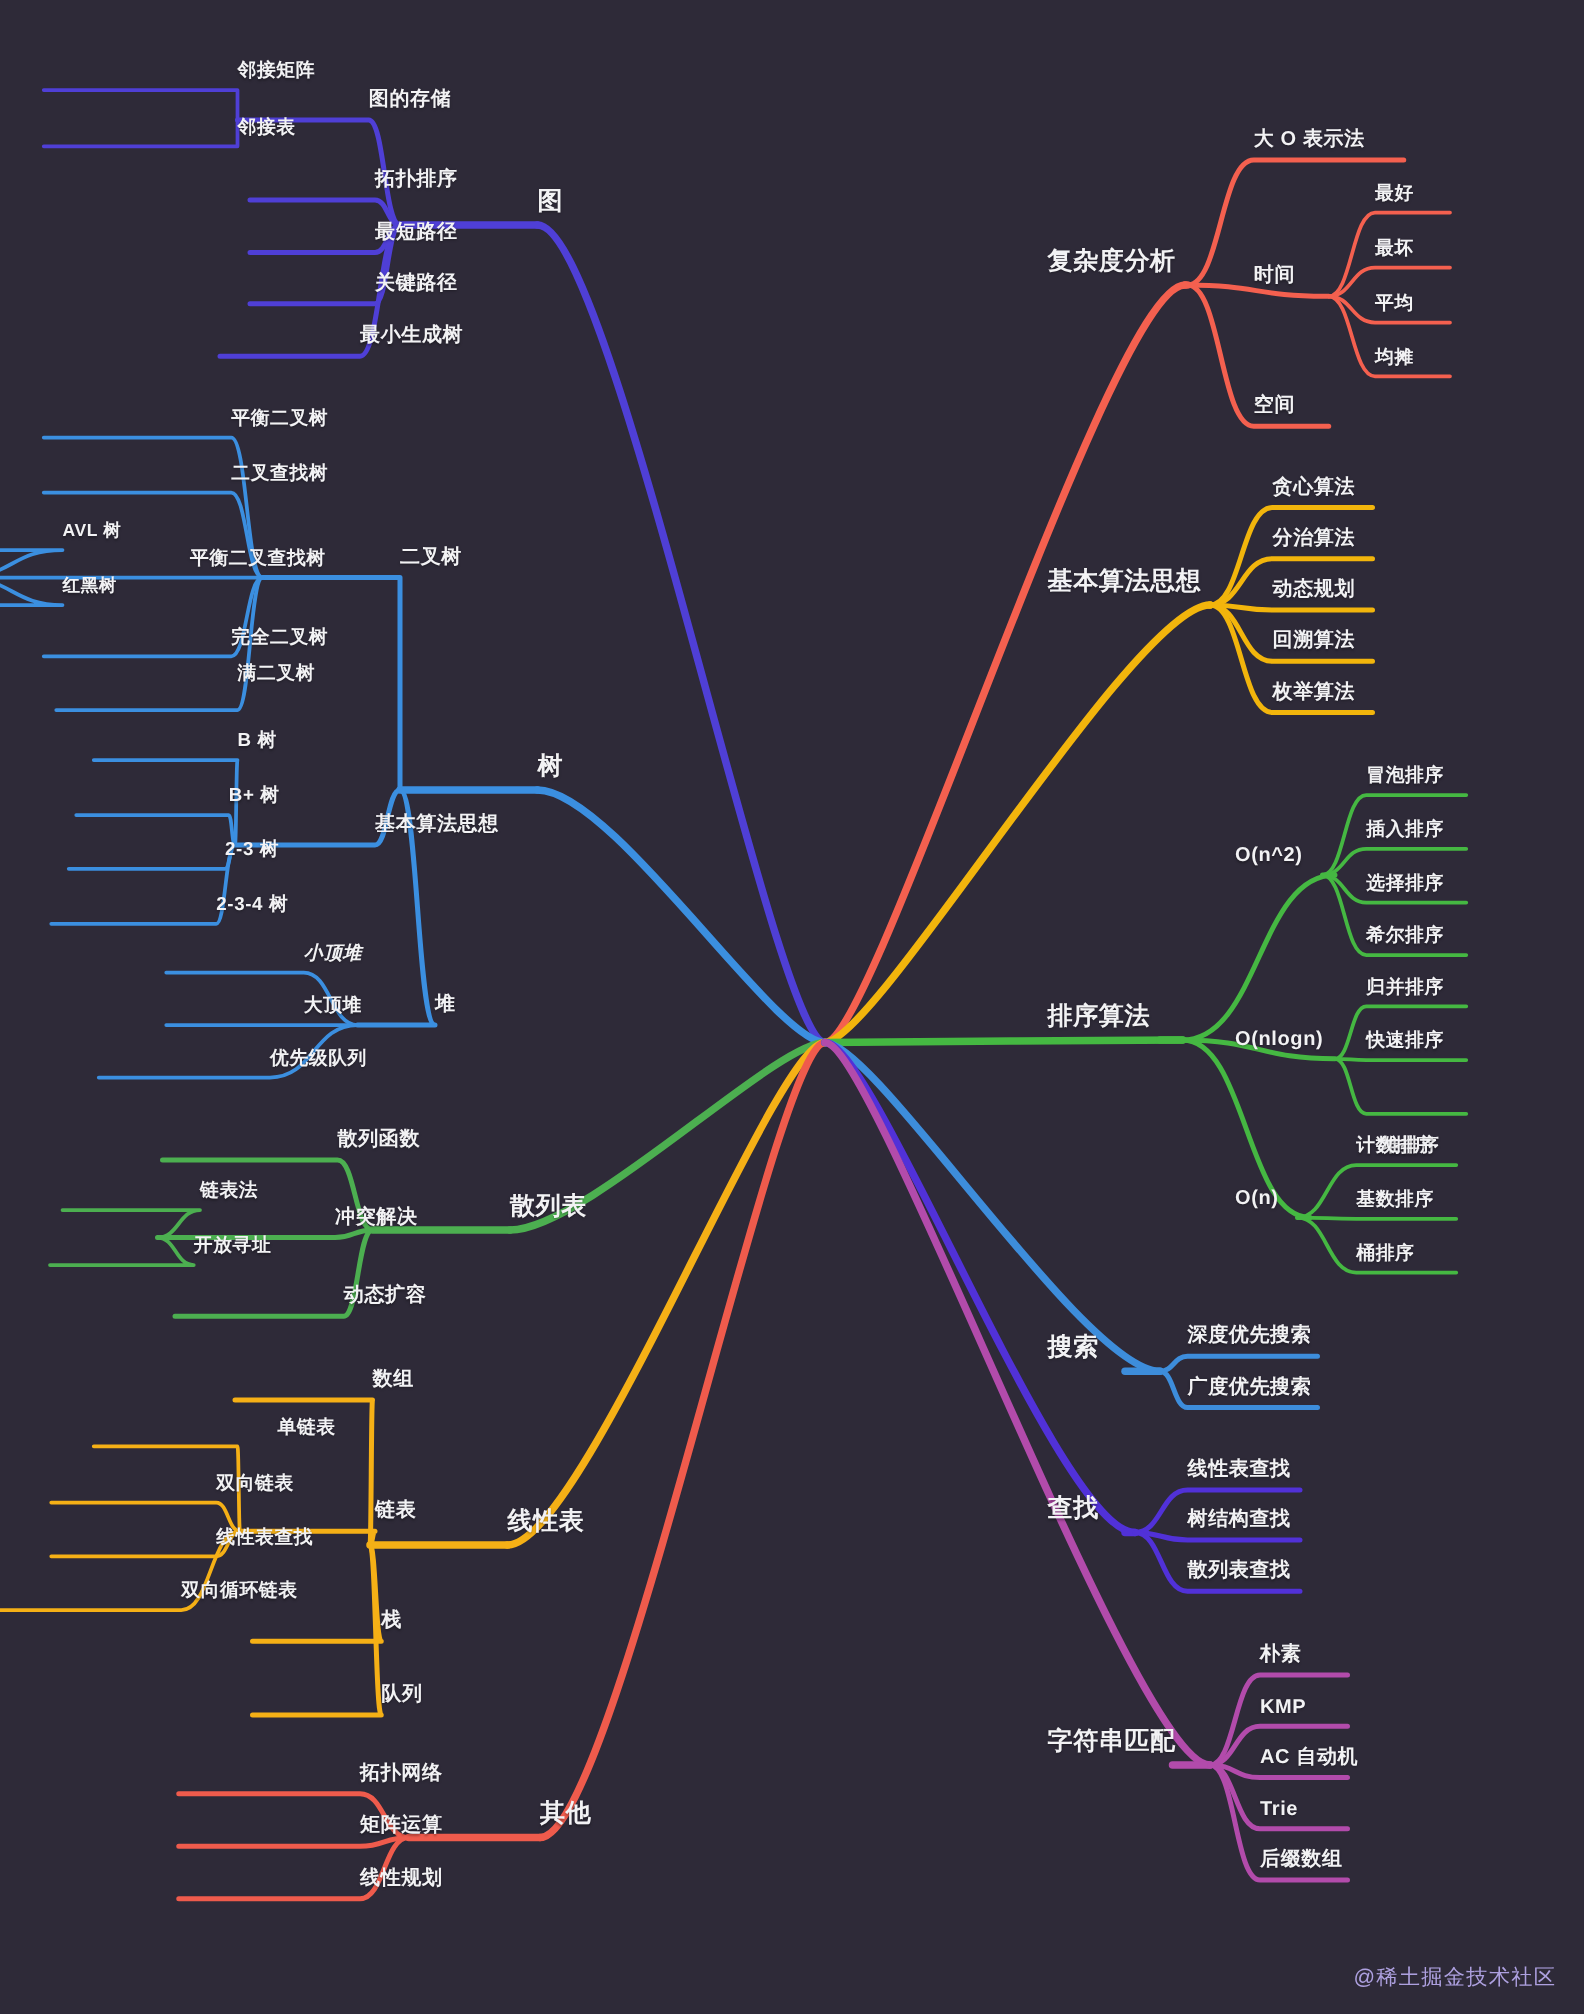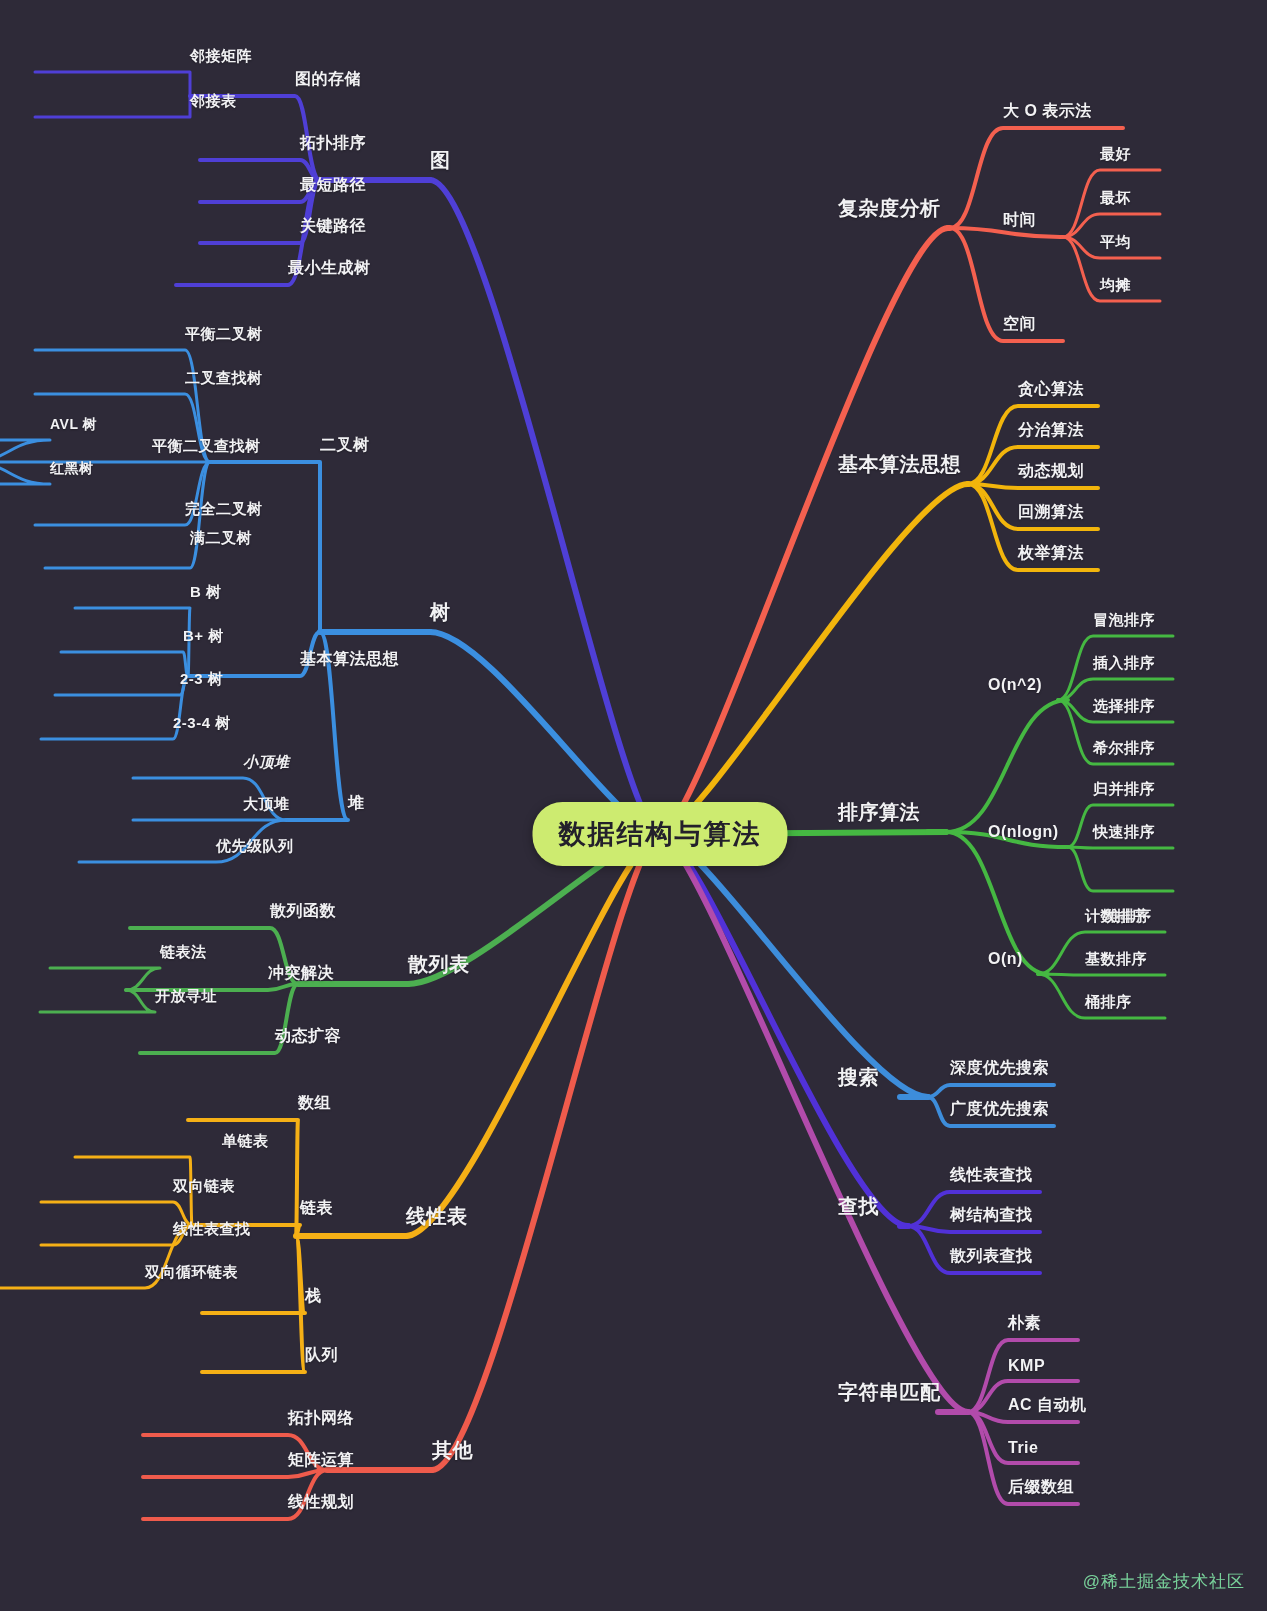--- a/index.html
+++ b/index.html
@@ -35,21 +35,21 @@
     padding:14px 26px;
     letter-spacing:2px;
     white-space:nowrap;
     transform:translate(-50%,-50%);
     box-shadow:0 2px 10px rgba(0,0,0,.35);
     z-index:5;
   }
   #watermark{
     position:absolute;
     right:22px;bottom:18px;
-    color:#86efac;
+    color:#c4b5fd;
     font-size:17px;
     letter-spacing:1px;
     opacity:.85;
   }
 </style>
 </head>
 <body>
 
 <div id="stage">
   <svg id="links" viewBox="0 0 1267 1611">
@@ -232,15 +232,14 @@
       <div class="node lvl2" style="left: 950px; top: 1186px;">线性表查找</div>
       <div class="node lvl2" style="left: 950px; top: 1226px;">树结构查找</div>
       <div class="node lvl2" style="left: 950px; top: 1267px;">散列表查找</div>
       <div class="node lvl1" style="left: 838px; top: 1406px;">字符串匹配</div>
       <div class="node lvl2" style="left: 1008px; top: 1334px;">朴素</div>
       <div class="node lvl2" style="left: 1008px; top: 1375px;">KMP</div>
       <div class="node lvl2" style="left: 1008px; top: 1416px;">AC 自动机</div>
       <div class="node lvl2" style="left: 1008px; top: 1457px;">Trie</div>
       <div class="node lvl2" style="left: 1008px; top: 1498px;">后缀数组</div>
     </div>
-  <div id="center-node" style="left: 660px; top: 834px;">数据结构与算法</div>
   <div id="watermark">@稀土掘金技术社区</div>
 </div>
 
 </body></html>

